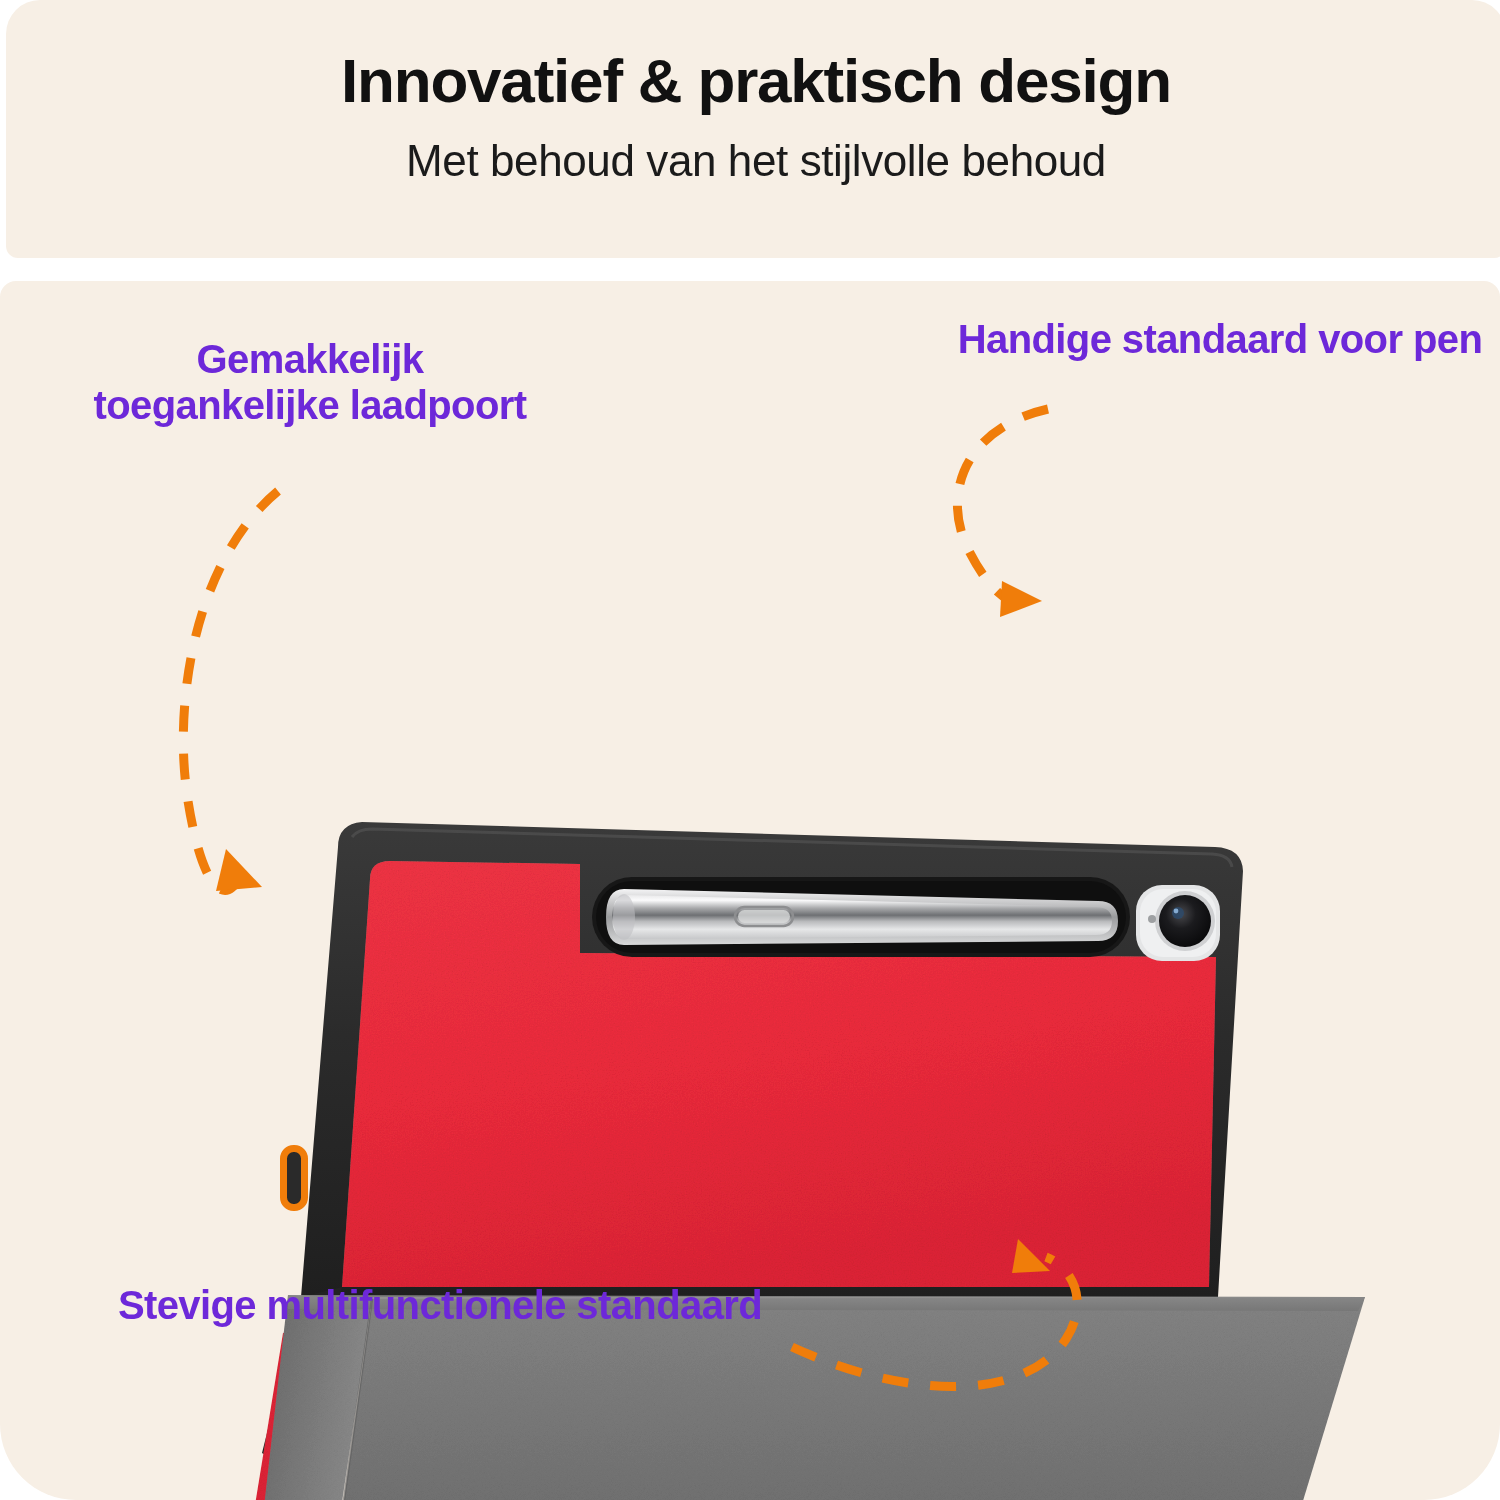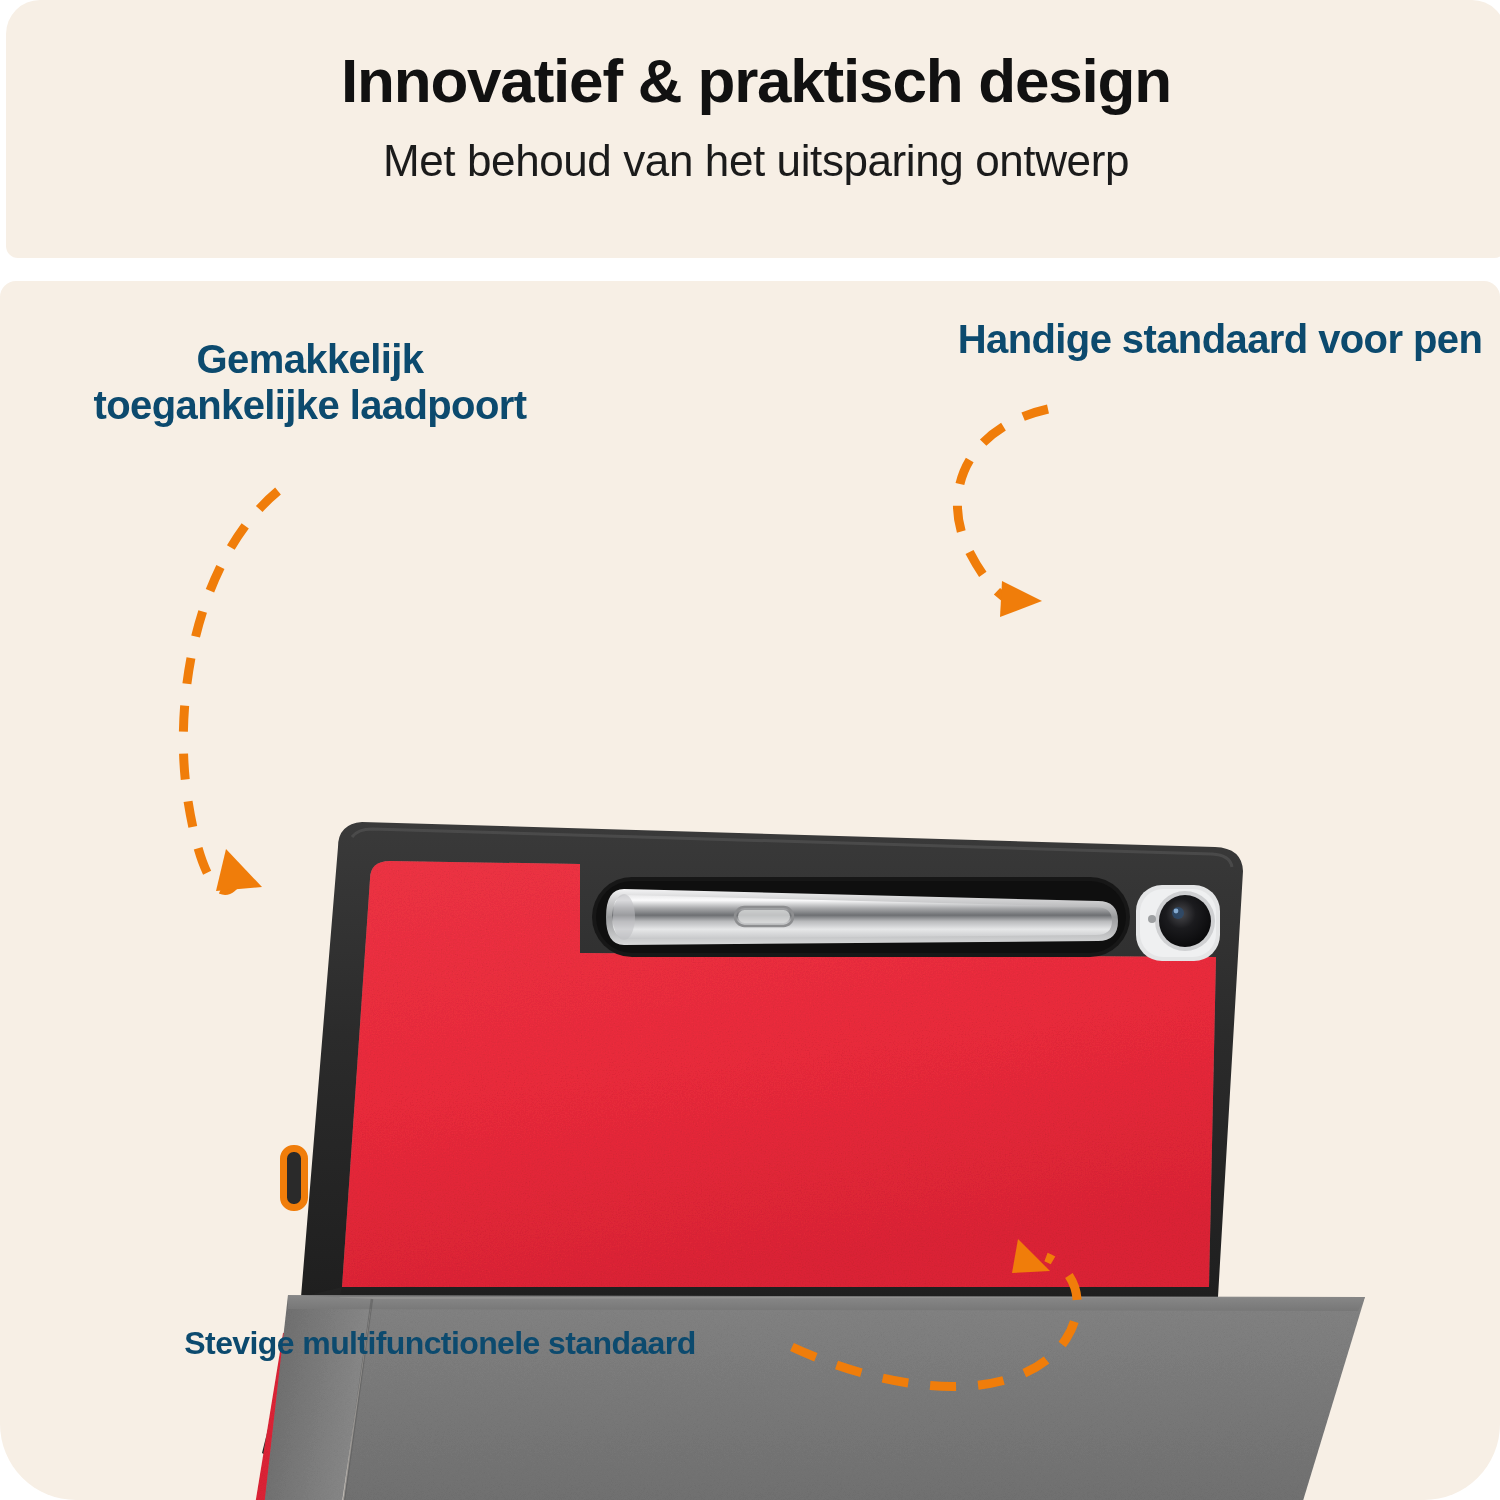--- a/index.html
+++ b/index.html
@@ -68,42 +68,42 @@
     height: 1219px;
     background: #F7EFE5;
     border-radius: 16px 16px 76px 76px;
     overflow: hidden;
   }
 
   
   .callout {
     position: absolute;
     font-weight: 700;
-    color: #0c4a6e;
+    color: #6d28d9;
     line-height: 1.14;
     letter-spacing: -0.6px;
     text-align: center;
   }
   .callout-charging {
     left: 90px;
     top: 56px;
     width: 440px;
     font-size: 40px;
   }
   .callout-pen {
     left: 955px;
     top: 36px;
     width: 530px;
     font-size: 40px;
   }
   .callout-stand {
     left: 110px;
-    top: 1044px;
+    top: 1002px;
     width: 660px;
-    font-size: 32px;
+    font-size: 40px;
   }
 
   
   .arrows {
     position: absolute;
     left: 0;
     top: 0;
     width: 1500px;
     height: 1219px;
     pointer-events: none;
@@ -118,21 +118,21 @@
     height: 1219px;
   }
 </style>
 </head>
 <body>
 
 <div class="page">
 
   <div class="header-panel">
     <div class="headline">Innovatief &amp; praktisch design</div>
-    <div class="subhead">Met behoud van het uitsparing ontwerp</div>
+    <div class="subhead">Met behoud van het stijlvolle behoud</div>
   </div>
 
   <div class="main-panel">
 
     <svg class="product" viewBox="0 0 1500 1219">
       <defs>
 
         <filter id="leatherTex" x="-5%" y="-5%" width="110%" height="110%">
           <feTurbulence type="fractalNoise" baseFrequency="0.75" numOctaves="4" seed="7" result="n"></feTurbulence>
           <feColorMatrix in="n" type="saturate" values="0" result="ng"></feColorMatrix>

